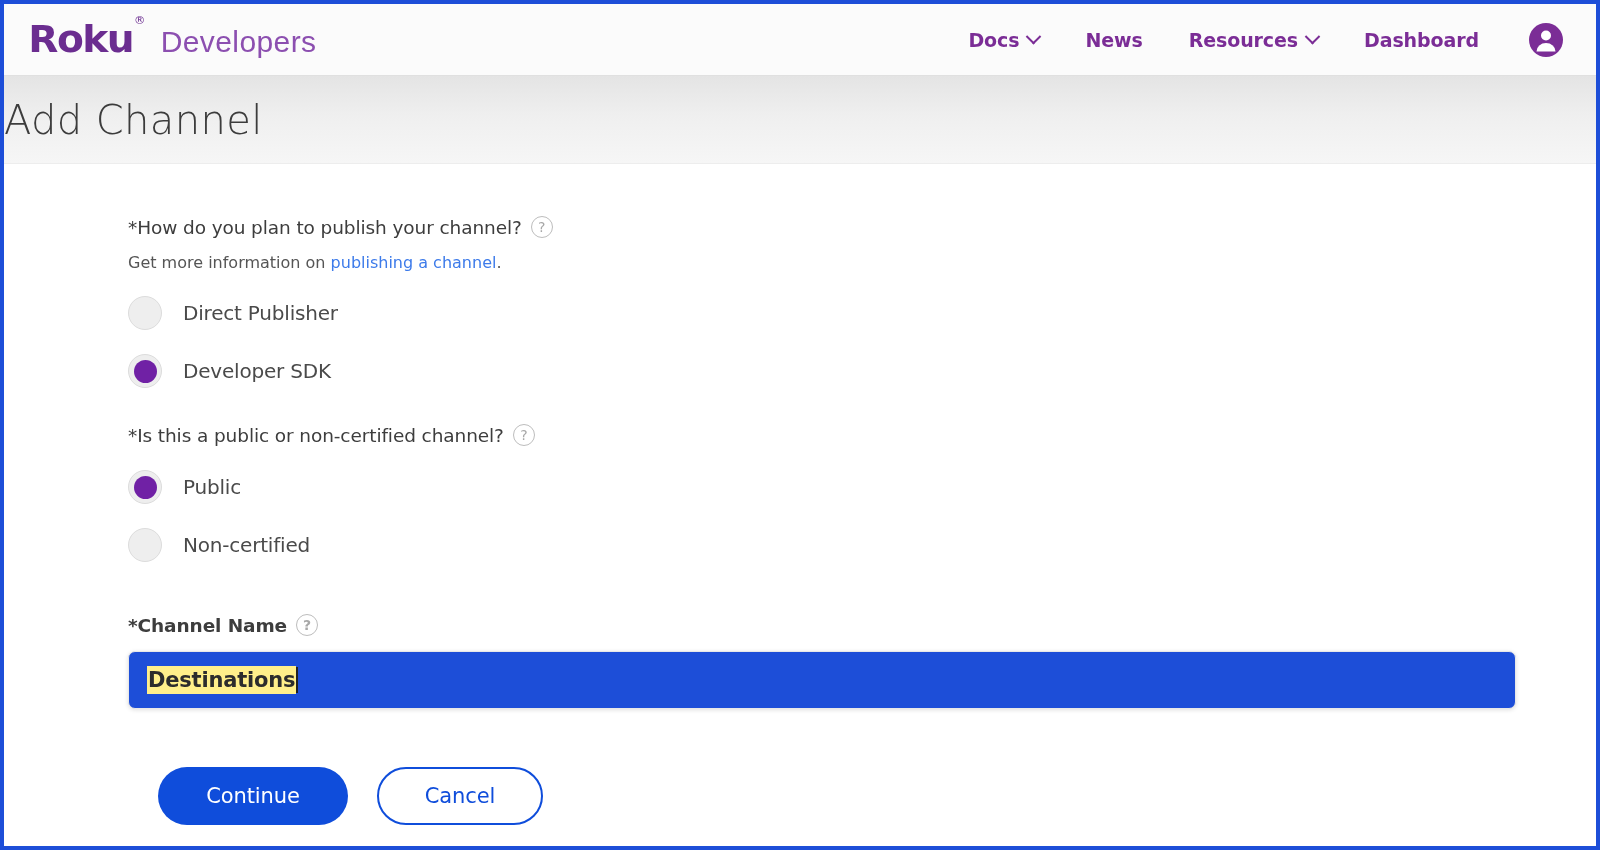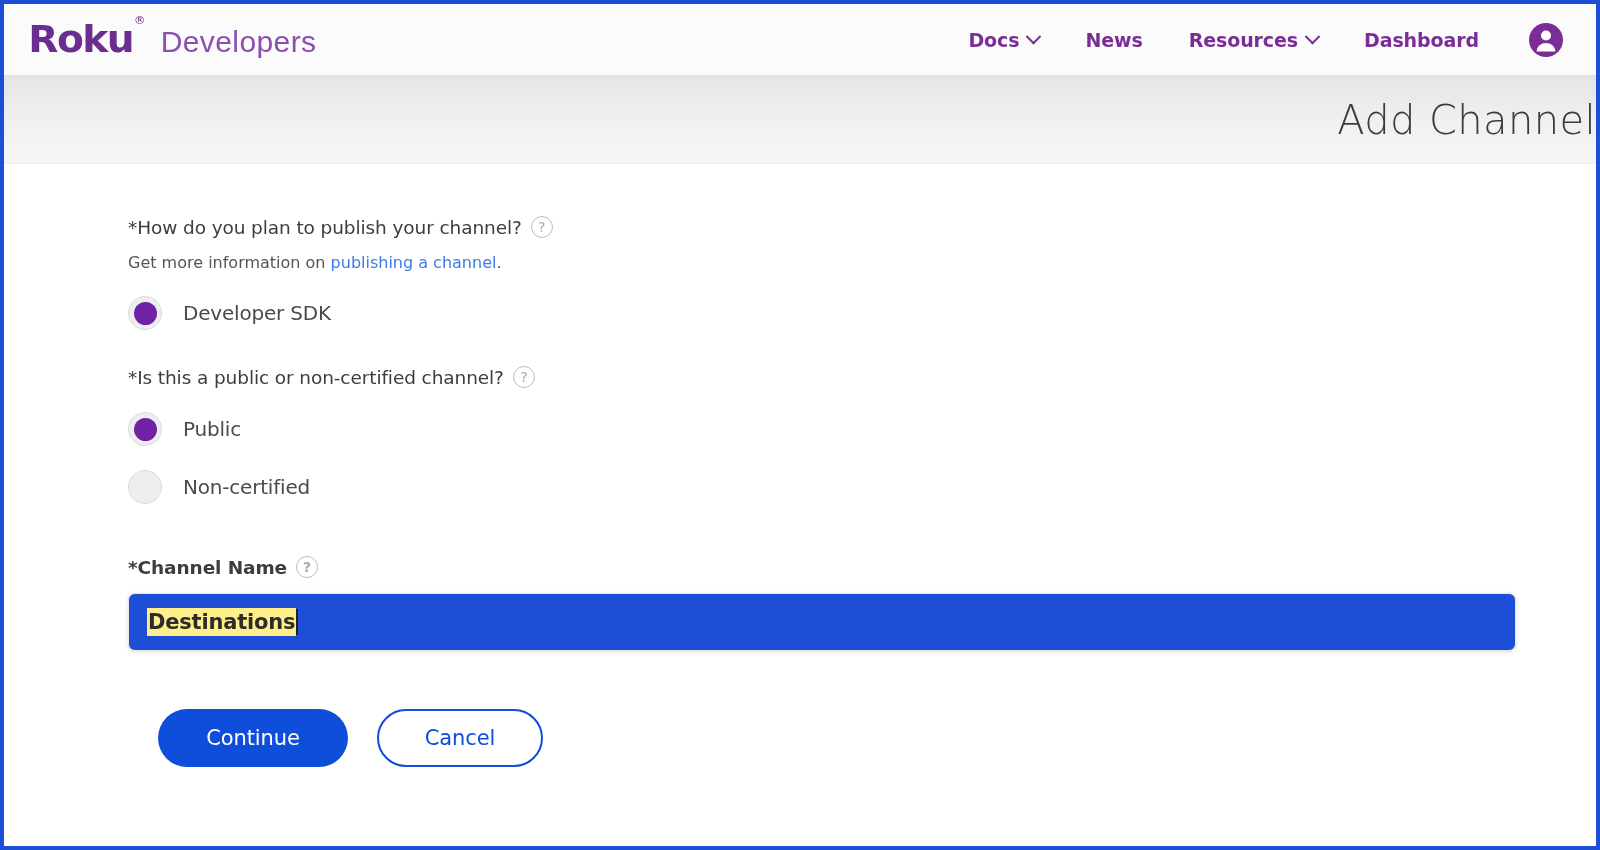--- a/index.html
+++ b/index.html
@@ -102,21 +102,21 @@
     display: flex;
     align-items: center;
   }
 
   
   .title-band {
     height: 88px;
     background: linear-gradient(to bottom, #e4e4e4 0%, #efefef 45%, #f6f6f6 100%);
     display: flex;
     align-items: center;
-    justify-content: flex-end;
+    justify-content: flex-start;
     border-bottom: 1px solid #ededed;
   }
 
   .page-title {
     font-family: "DejaVu Sans", sans-serif;
     font-size: 40px;
     font-weight: 300;
     color: #3c3c3c;
     letter-spacing: 0.4px;
   }
@@ -321,20 +321,24 @@
   <div class="form">
 
     <div class="group-1">
       <div class="field-label">
         <span>*How do you plan to publish your channel?</span>
         <span class="help-icon">?</span>
       </div>
 
       <div class="sub-note"><span>Get more information on </span><a>publishing a channel</a><span>.</span></div>
 
+      <div class="radio-row">
+        <span class="radio"></span>
+        <span class="radio-label">Direct Publisher</span>
+      </div>
 
       <div class="radio-row">
         <span class="radio checked"></span>
         <span class="radio-label">Developer SDK</span>
       </div>
     </div>
 
     <div class="group-2">
       <div class="field-label">
         <span>*Is this a public or non-certified channel?</span>

